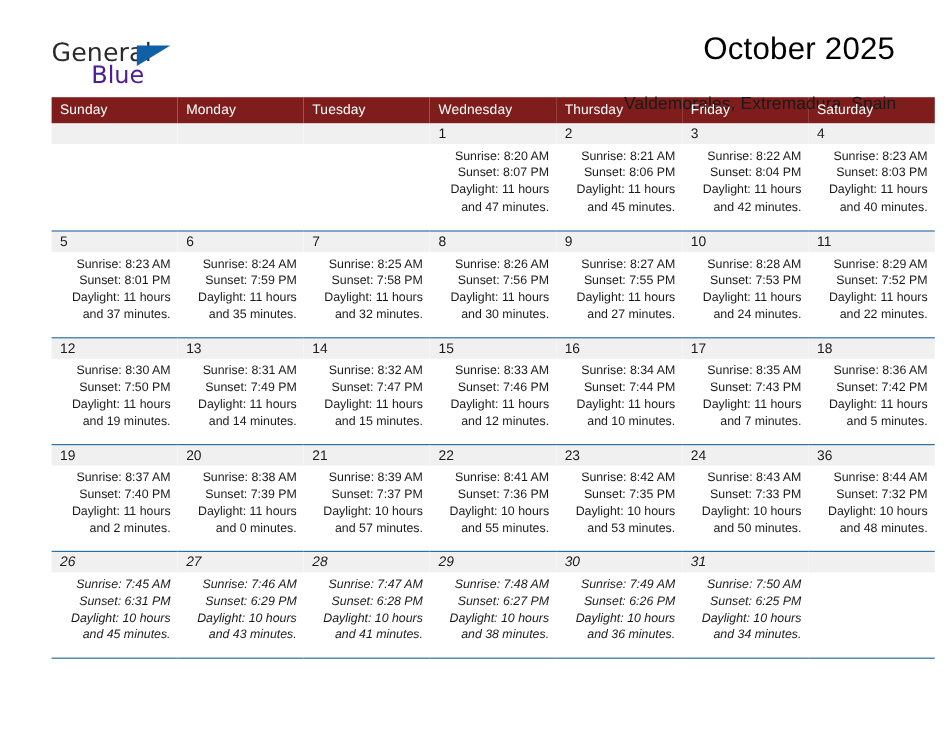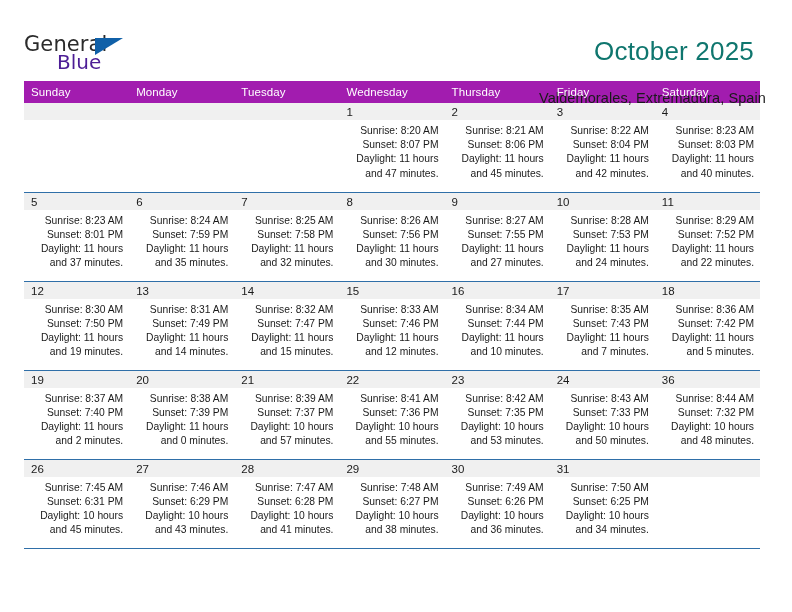--- a/index.html
+++ b/index.html
@@ -12,21 +12,21 @@
     height: 612px;
     font-family: "Liberation Sans", sans-serif;
     color: #1a1a1a;
     overflow: hidden;
   }
   .page {
     position: relative;
     width: 792px;
     height: 436px;
     box-sizing: border-box;
-    padding: 0 24px;
+    padding: 0 43px;
   }
 
   
   .header {
     display: flex;
     align-items: flex-start;
     justify-content: space-between;
     padding-top: 26px;
     height: 72px;
     box-sizing: border-box;
@@ -64,61 +64,62 @@
     border-bottom: 17px solid transparent;
   }
   .title-block {
     text-align: right;
     flex: 1 1 auto;
     padding-right: 2px;
   }
   .cal-title {
     font-size: 26px;
     font-weight: normal;
-    color: #0f766e;
+    color: #000000;
     line-height: 1.05;
-    margin: 12px;
+    margin: 1px;
     letter-spacing: 0.2px;
   }
   .cal-subtitle {
     font-size: 14.5px;
     color: #1a1a1a;
     margin-top: 25px;
     letter-spacing: 0.1px;
   }
 
   
   .calendar {
     margin-top: 9px;
     width: 736px;
     border-collapse: collapse;
     table-layout: fixed;
   }
   .calendar th {
-    background: #a21caf;
+    background: #7f1d1d;
     color: #ffffff;
     font-size: 11.5px;
     font-weight: normal;
     text-align: left;
     padding: 5px 0 5px 7px;
     height: 20px;
     box-sizing: border-box;
     letter-spacing: 0.1px;
   }
   .calendar td {
     vertical-align: top;
     padding: 0;
     width: 105.14px;
     height: 89px;
     box-sizing: border-box;
     border-bottom: 1.5px solid #2f6fa8;
     background: #ffffff;
   }
   tbody tr:last-child td {
     border-bottom: 1.5px solid #2f6fa8;
+    font-style: italic;
   }
   .daynum-band {
     background: #f0f0f0;
     height: 17px;
     padding: 2px 0 0 7px;
     box-sizing: border-box;
     font-size: 11.5px;
     color: #1a1a1a;
     line-height: 15px;
   }

